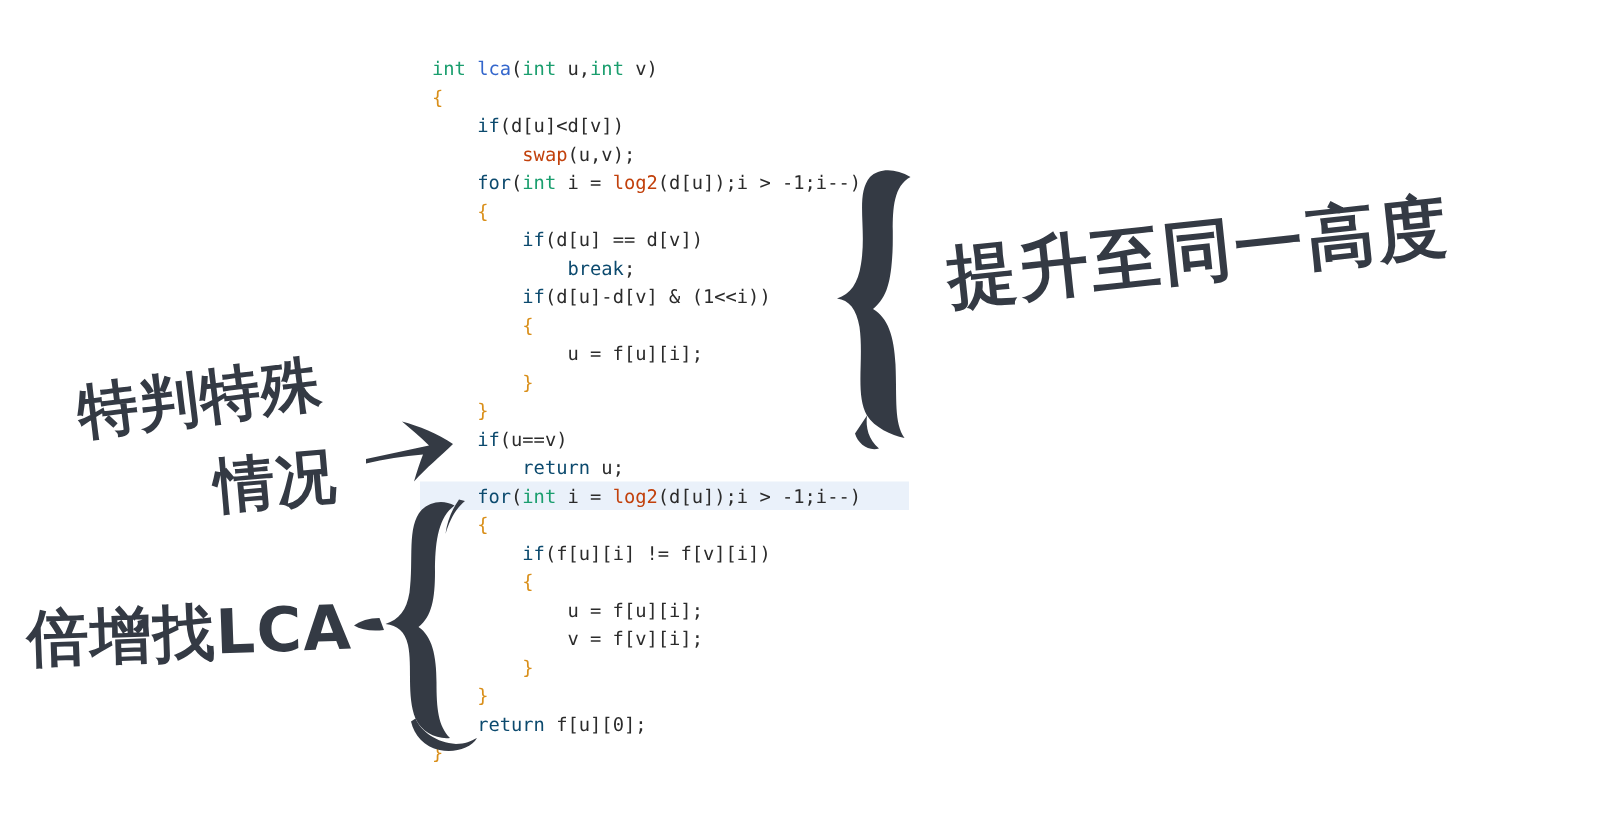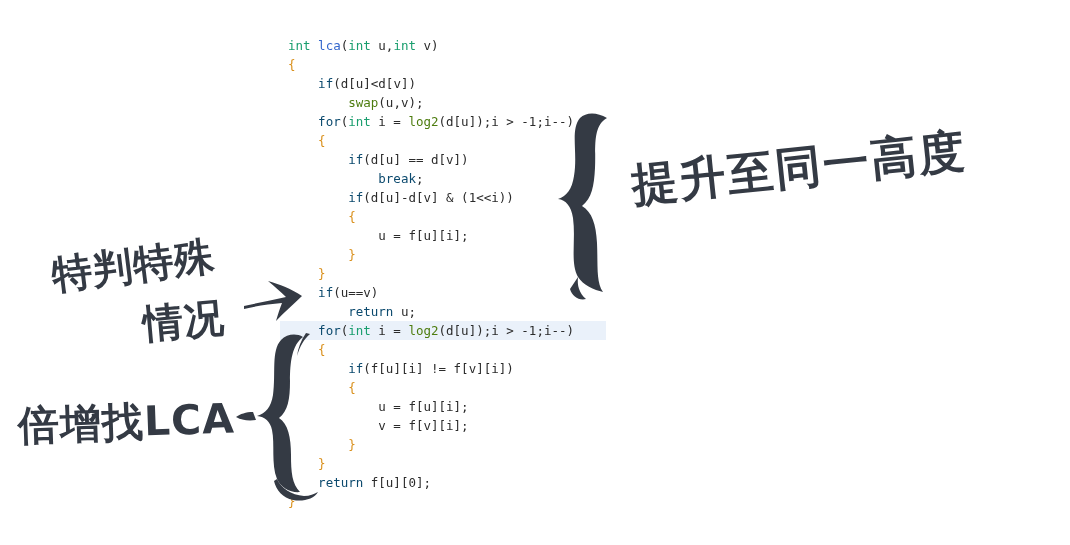--- a/index.html
+++ b/index.html
@@ -44,21 +44,21 @@
   .code-line.hl {
     background: #eaf1fa;
     margin-left: -8px;
     padding-left: 8px;
     width: 318px;
   }
 
   .kw      { color: #0c4a6e; }   
   .type    { color: #1a9e6e; }   
   .fn      { color: #3366cc; }   
-  .call    { color: #4d7c0f; }   
+  .call    { color: #c2410c; }   
   .brace   { color: #d98f1a; }   
   .plain   { color: #2b2b2b; }
 
   
   #ink {
     position: absolute;
     left: 0; top: 0;
     width: 1070px;
     height: 545px;
     pointer-events: none;

